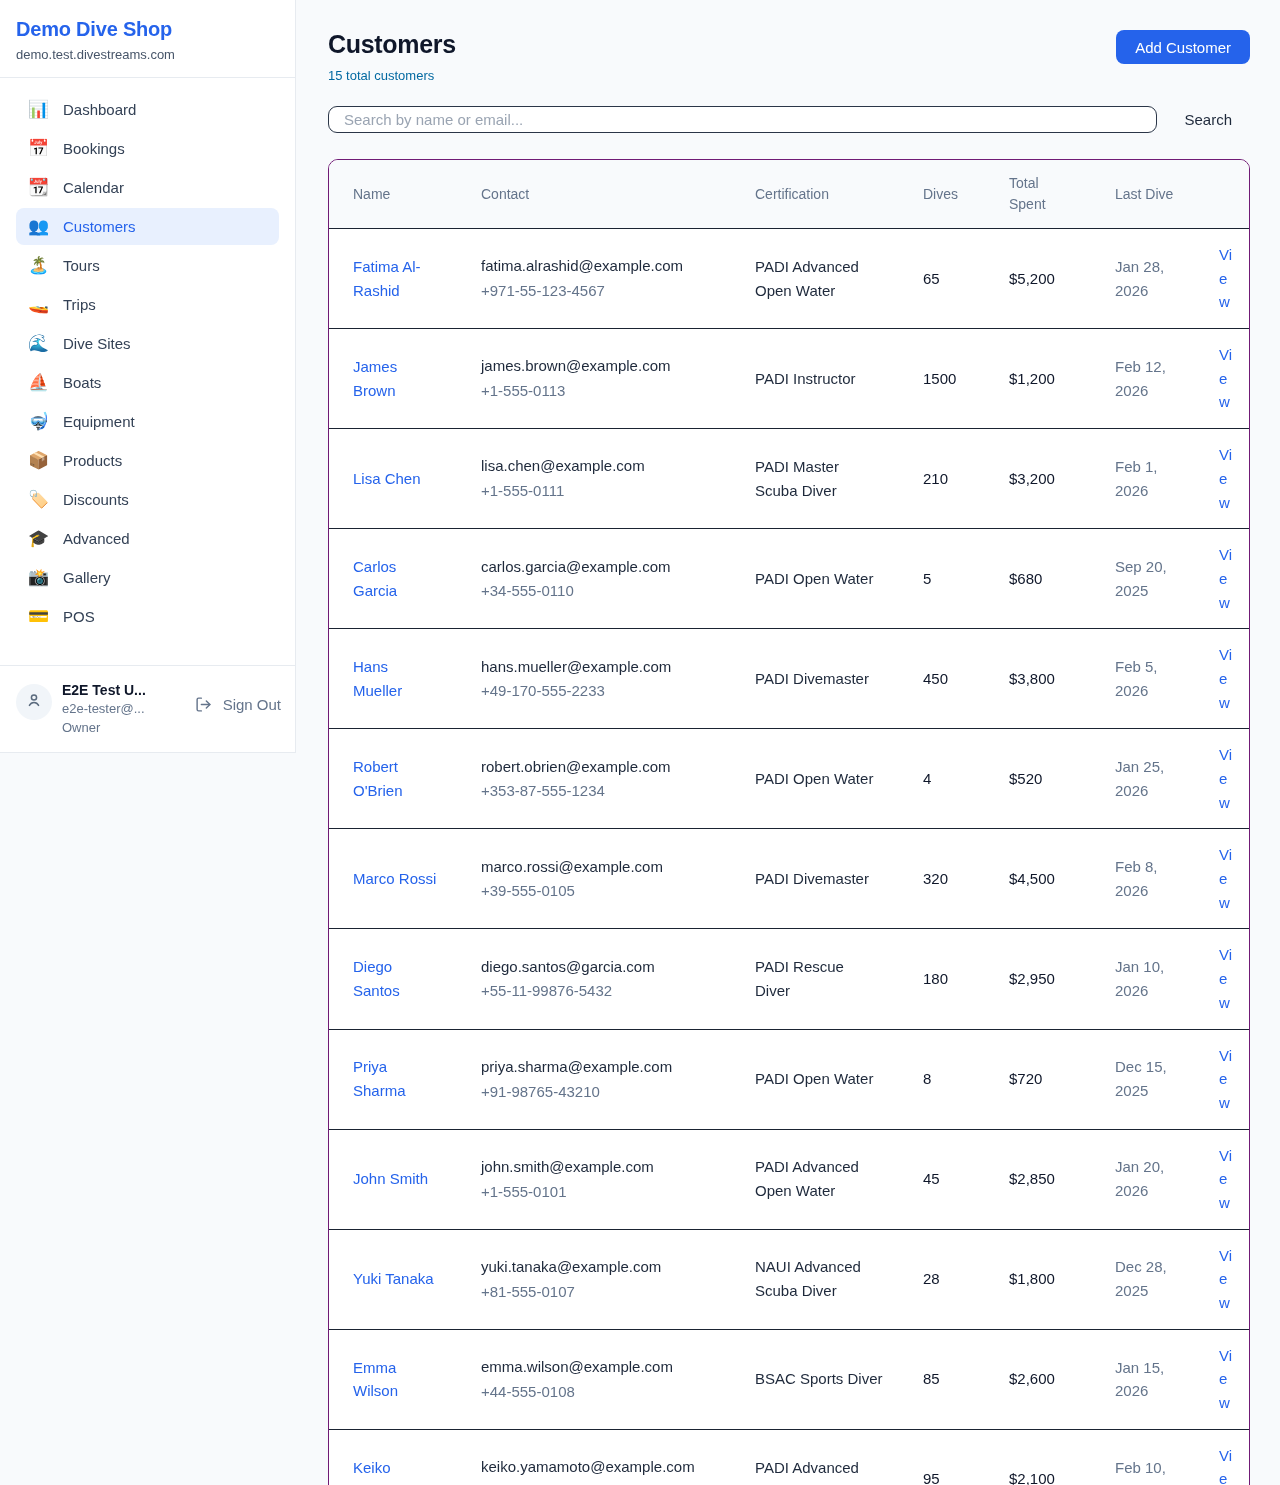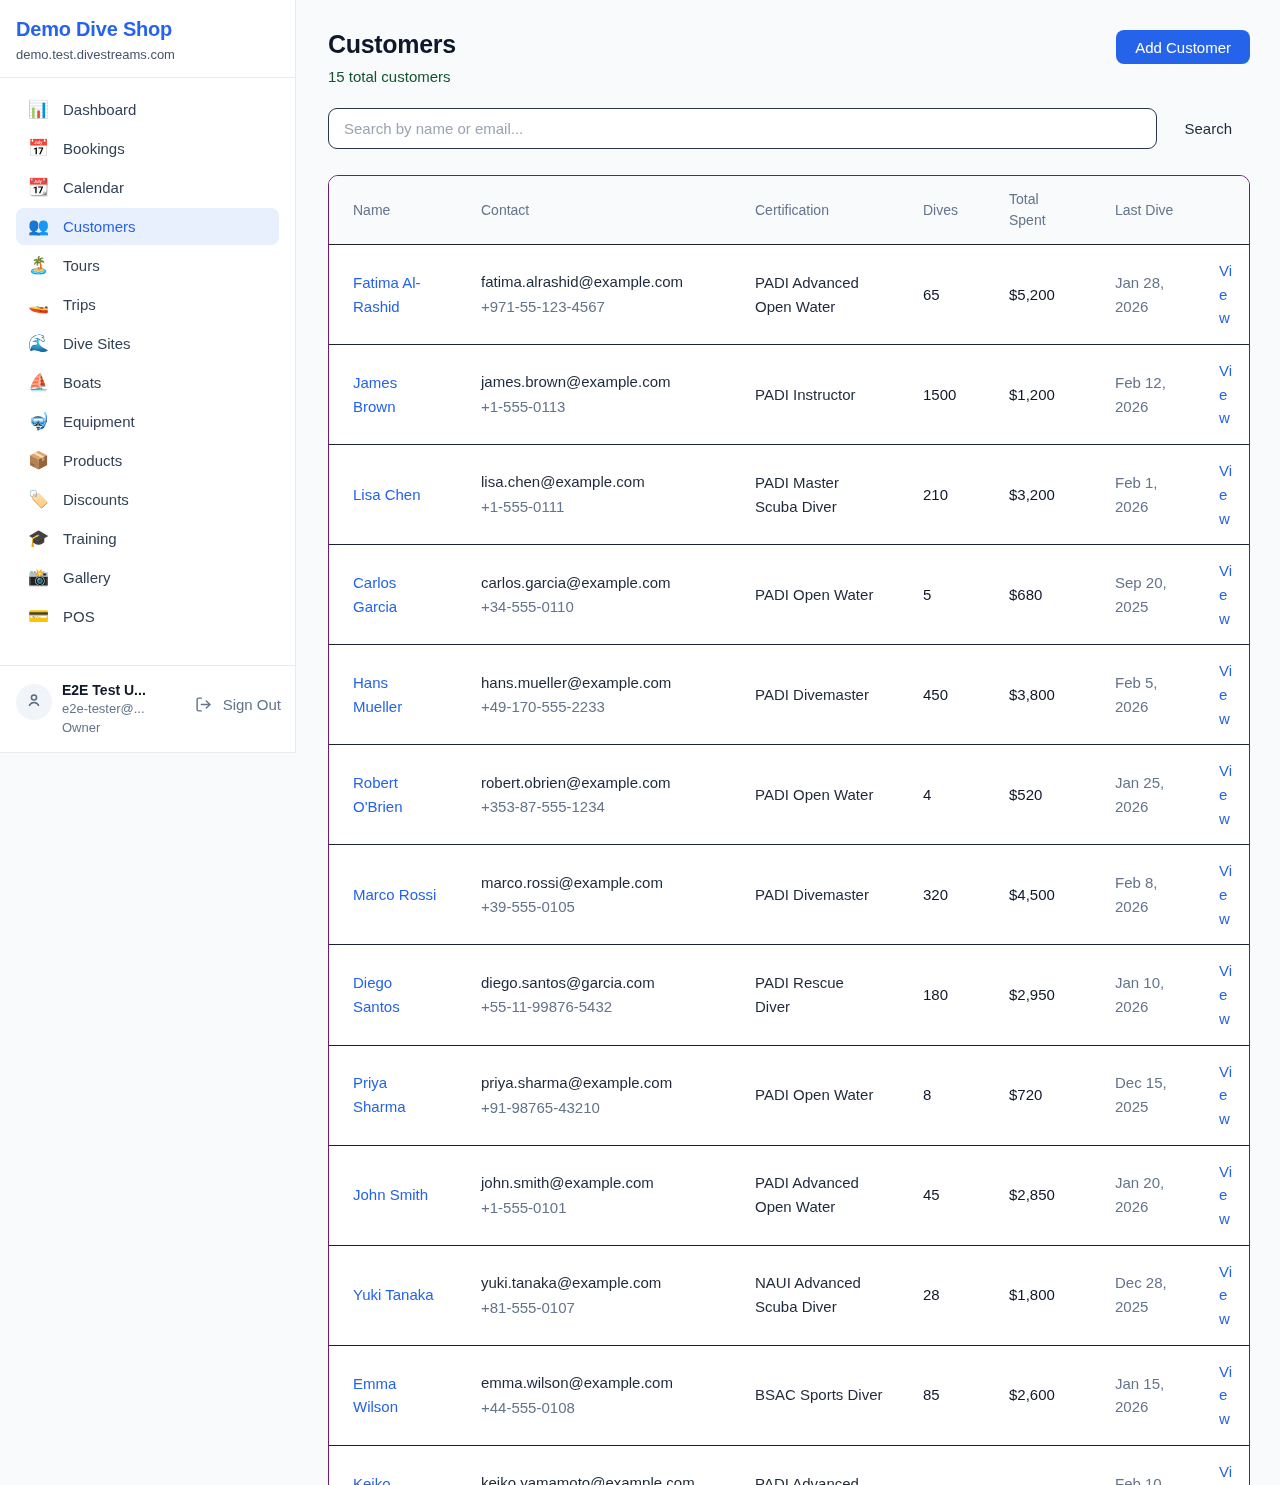--- a/index.html
+++ b/index.html
@@ -52,28 +52,28 @@
   .signout-btn{
     display:flex;align-items:center;gap:11px;background:none;border:none;
     color:#64748b;font-size:15px;font-family:inherit;cursor:pointer;
     padding:0;margin-top:16px;flex-shrink:0;
   }
 
   
   .main{flex:1;padding:30px 30px 0 32px;min-width:0}
   .page-header{display:flex;justify-content:space-between;align-items:flex-start;margin-bottom:23px}
   .page-title{font-size:25px;font-weight:700;color:#0f172a;margin:0 0 9px;letter-spacing:-0.3px}
-  .subtitle{font-size:15px;color:#14532d}
+  .subtitle{font-size:13px;color:#0369a1}
   .btn-primary{
     background:var(--accent-strong);color:#fff;border:none;border-radius:8px;
     height:34px;padding:0 19px;font-size:15px;font-weight:500;font-family:inherit;cursor:pointer;
   }
   .search-row{display:flex;align-items:center;margin-bottom:26px}
   .search-input{
-    flex:1;height:41px;border:1px solid #2b3648;border-radius:9px;
+    flex:1;height:27px;border:1px solid #2b3648;border-radius:9px;
     padding:0 15px;font-size:15px;color:#0f172a;background:#fff;font-family:inherit;outline:none;
   }
   .search-input::placeholder{color:#9aa4b2}
   .search-btn{
     background:none;border:none;color:#1e293b;font-size:15px;font-family:inherit;
     cursor:pointer;padding:0 18px 0 27px;
   }
 
   
   .card{background:#fff;border-radius:10px;border:1px solid #701a75;overflow:hidden}
@@ -157,21 +157,21 @@
     <span class="nav-label">Products</span>
   </a>
 
   <a class="nav-item">
     <span class="nav-icon">🏷️</span>
     <span class="nav-label">Discounts</span>
   </a>
 
   <a class="nav-item">
     <span class="nav-icon">🎓</span>
-    <span class="nav-label">Training</span>
+    <span class="nav-label">Advanced</span>
   </a>
 
   <a class="nav-item">
     <span class="nav-icon">📸</span>
     <span class="nav-label">Gallery</span>
   </a>
 
   <a class="nav-item">
     <span class="nav-icon">💳</span>
     <span class="nav-label">POS</span>

